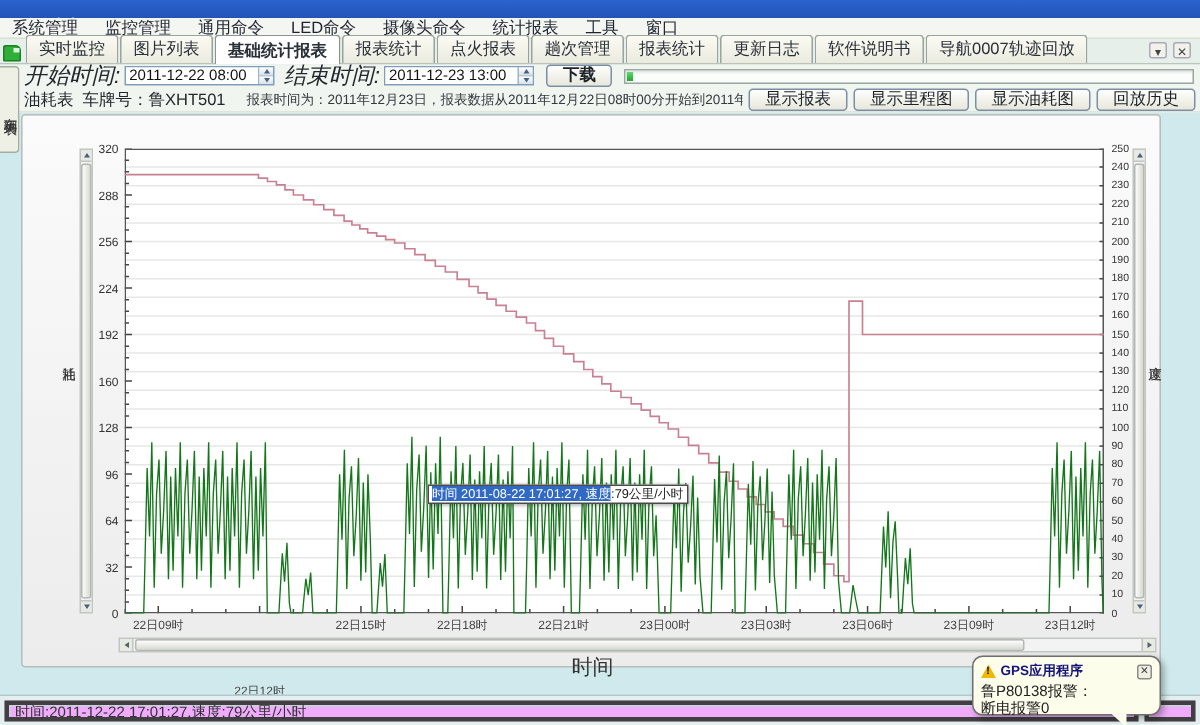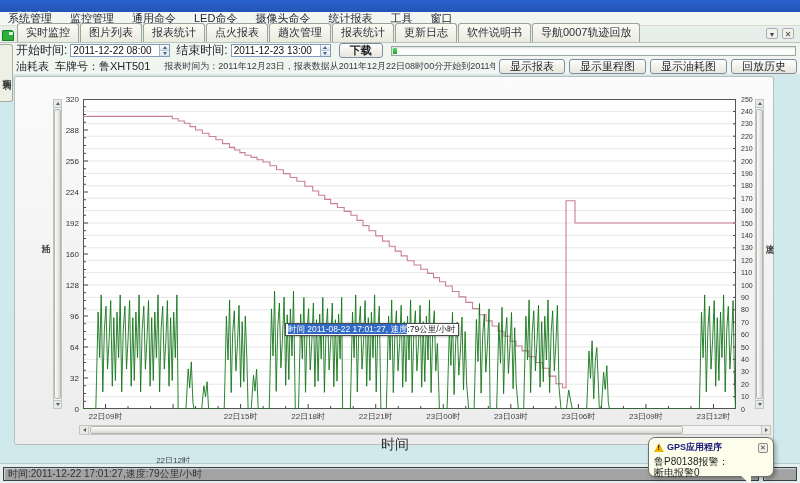--- a/index.html
+++ b/index.html
@@ -30,21 +30,21 @@
   .tab.active { background:#fff; font-weight:bold; padding-top:2px; position:relative; top:1px; border-color:#8a948c; }
   .tabstrip-controls { margin-left:auto; display:flex; gap:4px; padding:0 6px 3px 0; }
   .tabstrip-controls .mini-btn { font-size:8px; color:#444; width:12px; height:11px; line-height:11px;
     text-align:center; border:1px solid #aab; background:#f2f2ea; border-radius:2px; }
 
   
   .toolbar1 { position:absolute; left:0; top:43px; width:800px; height:15px; background:#f1f5f0;
     display:flex; align-items:center; padding:0 4px 0 16px; }
   .toolbar2 { position:absolute; left:0; top:58px; width:800px; height:17px; background:#f1f5f0;
     border-bottom:1px solid #dfe5dd; display:flex; align-items:center; padding:0 3px 0 16px; }
-  .lbl { font-size:12px; color:#22282e; white-space:nowrap; }
+  .lbl { font-size:15px; color:#22282e; white-space:nowrap;font-style:italic; }
   .datebox { display:flex; align-items:stretch; border:1px solid #7f9db9; background:#fff; height:13px; margin:0 6px 0 3px; }
   .datebox input { border:none; outline:none; width:88px; font-size:10px; font-family:"Liberation Sans",sans-serif;
     color:#111; padding:0 2px; }
   .spinner { width:10px; border-left:1px solid #9db4c9; display:flex; flex-direction:column; }
   .spin { flex:1; background:linear-gradient(#fefefe,#d8e2ea); display:flex; align-items:center; justify-content:center; }
   .spin + .spin { border-top:1px solid #b9c8d6; }
   .tri-up { width:0; height:0; border-left:2.5px solid transparent; border-right:2.5px solid transparent; border-bottom:3px solid #44617e; }
   .tri-down { width:0; height:0; border-left:2.5px solid transparent; border-right:2.5px solid transparent; border-top:3px solid #44617e; }
   .xp-btn { font-size:11px; color:#1c2228; background:linear-gradient(#fefefe,#e7e7da); border:1px solid #7b8ea5;
     border-radius:3px; padding:0 10px; height:15px; line-height:13px; white-space:nowrap; }
@@ -89,21 +89,21 @@
 
   
   .chart-tooltip { position:absolute; left:270px; top:246px; border:1px solid #4a4a4a; background:#fff;
     font-size:8.5px; line-height:11px; padding:0 2px; white-space:nowrap; box-shadow:1px 1px 2px rgba(0,0,0,.25); }
   .chart-tooltip .hl { background:#316ac5; color:#fff; }
   .chart-tooltip .rest { color:#222; }
 
   
   .statusbar { position:absolute; left:0; top:463px; width:800px; height:20px; background:#e2efee; border-top:1px solid #b4c9cc;
     display:flex; align-items:center; padding:0 3px; gap:4px; }
-  .status-field { height:14px; border:1px solid #404040; box-shadow:inset 1px 1px 1px #c8d8da; background:#a3a3a3;
+  .status-field { height:14px; border:3px solid #404040; box-shadow:inset 1px 1px 1px #c8d8da; background:#f0abfc;
     font-size:10px; color:#333; line-height:12px; padding:0 4px; }
   .status-main { flex:1; }
   .status-side { width:34px; }
 
   
   .balloon { position:absolute; left:648px; top:437px; width:126px; height:40px; background:#fdfdec;
     border:1px solid #6f6f6f; border-radius:7px; box-shadow:2px 2px 4px rgba(0,0,0,.3); padding:3px 5px; z-index:50; }
   .balloon::after { content:""; position:absolute; right:22px; bottom:-9px; width:0; height:0;
     border-top:10px solid #fdfdec; border-left:11px solid transparent; }
   .balloon-head { display:flex; align-items:center; gap:3px; }
@@ -134,20 +134,21 @@
       <div class="menu-item">统计报表</div>
       <div class="menu-item">工具</div>
       <div class="menu-item">窗口</div>
     </div>
 
   <div class="tabstrip">
     <div class="truck-icon"></div>
     <span id="tabs-holder" style="display:flex;align-items:flex-end;">
         <div class="tab">实时监控</div>
         <div class="tab">图片列表</div>
+        <div class="tab active">基础统计报表</div>
         <div class="tab">报表统计</div>
         <div class="tab">点火报表</div>
         <div class="tab">趟次管理</div>
         <div class="tab">报表统计</div>
         <div class="tab">更新日志</div>
         <div class="tab">软件说明书</div>
         <div class="tab">导航0007轨迹回放</div>
       </span>
     <div class="tabstrip-controls">
       <div class="mini-btn">▾</div>

